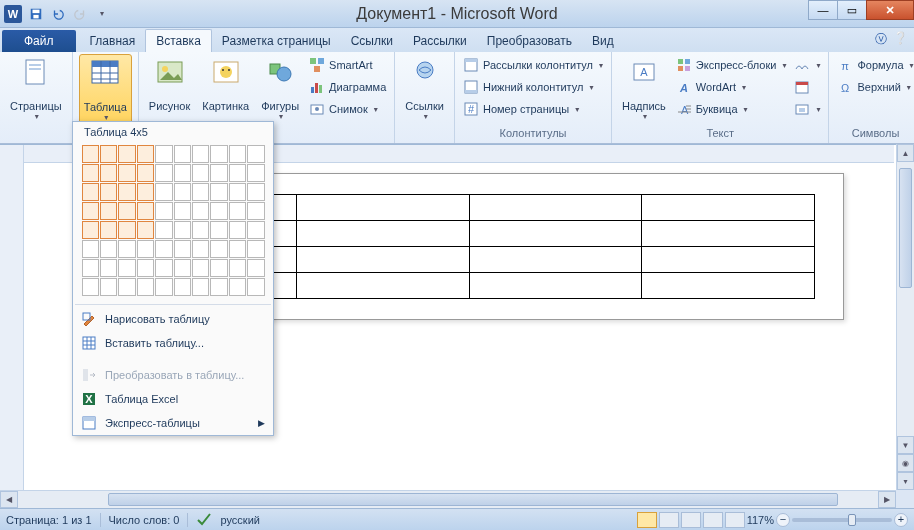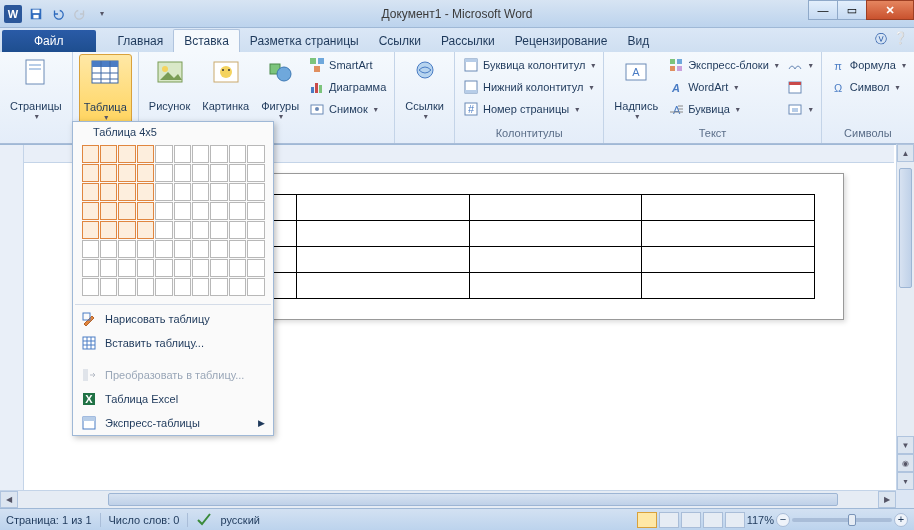--- a/index.html
+++ b/index.html
@@ -4,29 +4,29 @@
 <style>
 * { box-sizing: border-box; margin: 0; padding: 0; font-family: "Segoe UI", Tahoma, sans-serif; font-size: 11px; }
 body { width: 914px; height: 530px; background: #dce6f4; overflow: hidden; position: relative; }
 
 
 .titlebar { height: 28px; background: linear-gradient(to bottom, #d7e4f3, #bcd3ed); display: flex; align-items: center; position: relative; border-bottom: 1px solid #9fb8d6; }
 .app-icon { width: 18px; height: 18px; margin: 0 4px; background: #2b579a; color: #fff; display: flex; align-items: center; justify-content: center; font-weight: bold; font-size: 11px; border-radius: 2px; }
 .qat { display: flex; align-items: center; gap: 2px; }
 .qat-btn { width: 20px; height: 20px; display: flex; align-items: center; justify-content: center; cursor: pointer; }
 .qat-btn svg { width: 14px; height: 14px; }
-.title { position: absolute; left: 50%; transform: translateX(-50%); color: #3b3b3b; font-size: 12px; }
+.title { position: absolute; left: 50%; transform: translateX(-50%); color: #3b3b3b; font-size: 16px; }
 .winbtns { position: absolute; right: 0; top: 0; display: flex; }
 .winbtn { width: 30px; height: 20px; background: linear-gradient(to bottom, #e3effc, #c6daf2); border: 1px solid #8fa9c9; display: flex; align-items: center; justify-content: center; margin-left: -1px; }
 .winbtn.close { width: 48px; background: linear-gradient(to bottom, #e5855f, #c9522e); border-color: #9c3e23; }
 .winbtn.close span { color: #fff; font-weight: bold; }
 
 
 .tabsrow { height: 24px; background: linear-gradient(to bottom, #dbe7f6, #cfdff1); display: flex; align-items: flex-end; padding-left: 2px; position: relative; }
-.filetab { background: linear-gradient(to bottom, #2a5ba7, #1e4e8f); color: #fff; padding: 4px 32px; font-size: 12px; border-radius: 2px 2px 0 0; margin-right: 12px; cursor: pointer; text-align: right; }
+.filetab { background: linear-gradient(to bottom, #2a5ba7, #1e4e8f); color: #fff; padding: 4px 22px; font-size: 12px; border-radius: 2px 2px 0 0; margin-right: 4px; cursor: pointer; text-align: right; }
 .tab { padding: 4px 10px; color: #1e395b; font-size: 12px; cursor: pointer; }
 .tab.active { background: #f5f9fd; border: 1px solid #b0c4de; border-bottom: none; border-radius: 2px 2px 0 0; }
 .helpicons { position: absolute; right: 6px; top: 3px; display: flex; gap: 6px; }
 .helpicons span { color: #2a5ba7; cursor: pointer; font-size: 12px; }
 
 
 .ribbon { height: 92px; background: linear-gradient(to bottom, #f5f9fd, #e4edf9); border-bottom: 1px solid #a9bdd8; display: flex; }
 .group { border-right: 1px solid #c4d4e8; padding: 2px 6px; display: flex; flex-direction: column; }
 .group-body { flex: 1; display: flex; align-items: flex-start; gap: 4px; }
 .group-label { text-align: center; color: #5a6d88; font-size: 11px; padding-bottom: 2px; }
@@ -41,21 +41,21 @@
 
 
 .docarea { position: absolute; top: 144px; left: 0; right: 0; bottom: 40px; background: #fff; border-top: 1px solid #9fb8d6; }
 .ruler { height: 18px; background: #e9eff8; border-bottom: 1px solid #c4d4e8; margin-left: 24px; margin-right: 20px; }
 .page { position: absolute; left: 94px; top: 28px; width: 750px; background: #fff; border: 1px solid #999; box-shadow: 2px 2px 5px rgba(0,0,0,0.15); padding: 20px 28px; }
 .doctable { border-collapse: collapse; width: 100%; }
 .doctable td { border: 1px solid #000; height: 26px; }
 
 
 .table-dropdown { position: absolute; left: 72px; top: 121px; width: 202px; background: #fafafa; border: 1px solid #9fb8d6; box-shadow: 2px 2px 6px rgba(0,0,0,0.25); z-index: 100; }
-.td-title { padding: 4px 20px; color: #1e395b; font-size: 11px; }
+.td-title { padding: 4px 11px; color: #1e395b; font-size: 11px; }
 .grid-picker { padding: 2px 8px 6px; }
 .grid-picker .gr { display: flex; }
 .grid-picker .gc { width: 18px; height: 18px; border: 1px solid #b8b8b8; margin: 0.5px; background: #fff; cursor: pointer; }
 .grid-picker .gc.on { border: 1px solid #e0863f; background: #fdeedd; }
 .td-sep { height: 1px; background: #d4dce8; margin: 2px 2px; }
 .td-item { display: flex; align-items: center; gap: 8px; padding: 4px 8px; color: #1e395b; cursor: pointer; }
 .td-item.disabled { color: #9aa7b8; cursor: default; margin-top: 8px; }
 .td-item .ic { width: 16px; height: 16px; display: flex; align-items: center; justify-content: center; }
 .td-item .arrow { margin-left: auto; font-size: 9px; }
 
@@ -121,21 +121,21 @@
   </div>
 </div>
 
 <div class="tabsrow">
   <div class="filetab">Файл</div>
   <div class="tab">Главная</div>
   <div class="tab active">Вставка</div>
   <div class="tab">Разметка страницы</div>
   <div class="tab">Ссылки</div>
   <div class="tab">Рассылки</div>
-  <div class="tab">Рецензирование</div>
+  <div class="tab">Преобразовать</div>
   <div class="tab">Вид</div>
   <div class="helpicons">
     <span>ⓥ</span>
     <span>❔</span>
   </div>
 </div>
 
 <div class="ribbon">
   <div class="group">
     <div class="group-body">
@@ -262,21 +262,21 @@
   <div class="group">
     <div class="group-body">
       <div class="vstack">
         <div class="smbtn">
             <span class="ic">
               <svg width="16" height="16" viewBox="0 0 16 16">
                 <rect x="2" y="2" width="12" height="12" fill="#fff" stroke="#6b8ab6"></rect>
                 <rect x="2" y="2" width="12" height="3" fill="#b7cde8"></rect>
               </svg>
             </span>
-            <span>Буквица колонтитул</span>
+            <span>Рассылки колонтитул</span>
             <span class="dd">▾</span>
           </div>
         <div class="smbtn">
             <span class="ic">
               <svg width="16" height="16" viewBox="0 0 16 16">
                 <rect x="2" y="2" width="12" height="12" fill="#fff" stroke="#6b8ab6"></rect>
                 <rect x="2" y="11" width="12" height="3" fill="#b7cde8"></rect>
               </svg>
             </span>
             <span>Нижний колонтитул</span>
@@ -386,21 +386,21 @@
             </span>
             <span>Формула</span>
             <span class="dd">▾</span>
           </div>
         <div class="smbtn">
             <span class="ic">
               <svg width="16" height="16" viewBox="0 0 16 16">
                 <text x="8" y="13" text-anchor="middle" font-size="13" fill="#4a7cc4">Ω</text>
               </svg>
             </span>
-            <span>Символ</span>
+            <span>Верхний</span>
             <span class="dd">▾</span>
           </div>
       </div>
     </div>
     <div class="group-label">Символы</div>
   </div>
 </div>
 
 <div class="docarea">
   <div style="position:absolute;left:0;top:0;bottom:0;width:24px;background:#e9eff8;border-right:1px solid #c4d4e8"></div>

